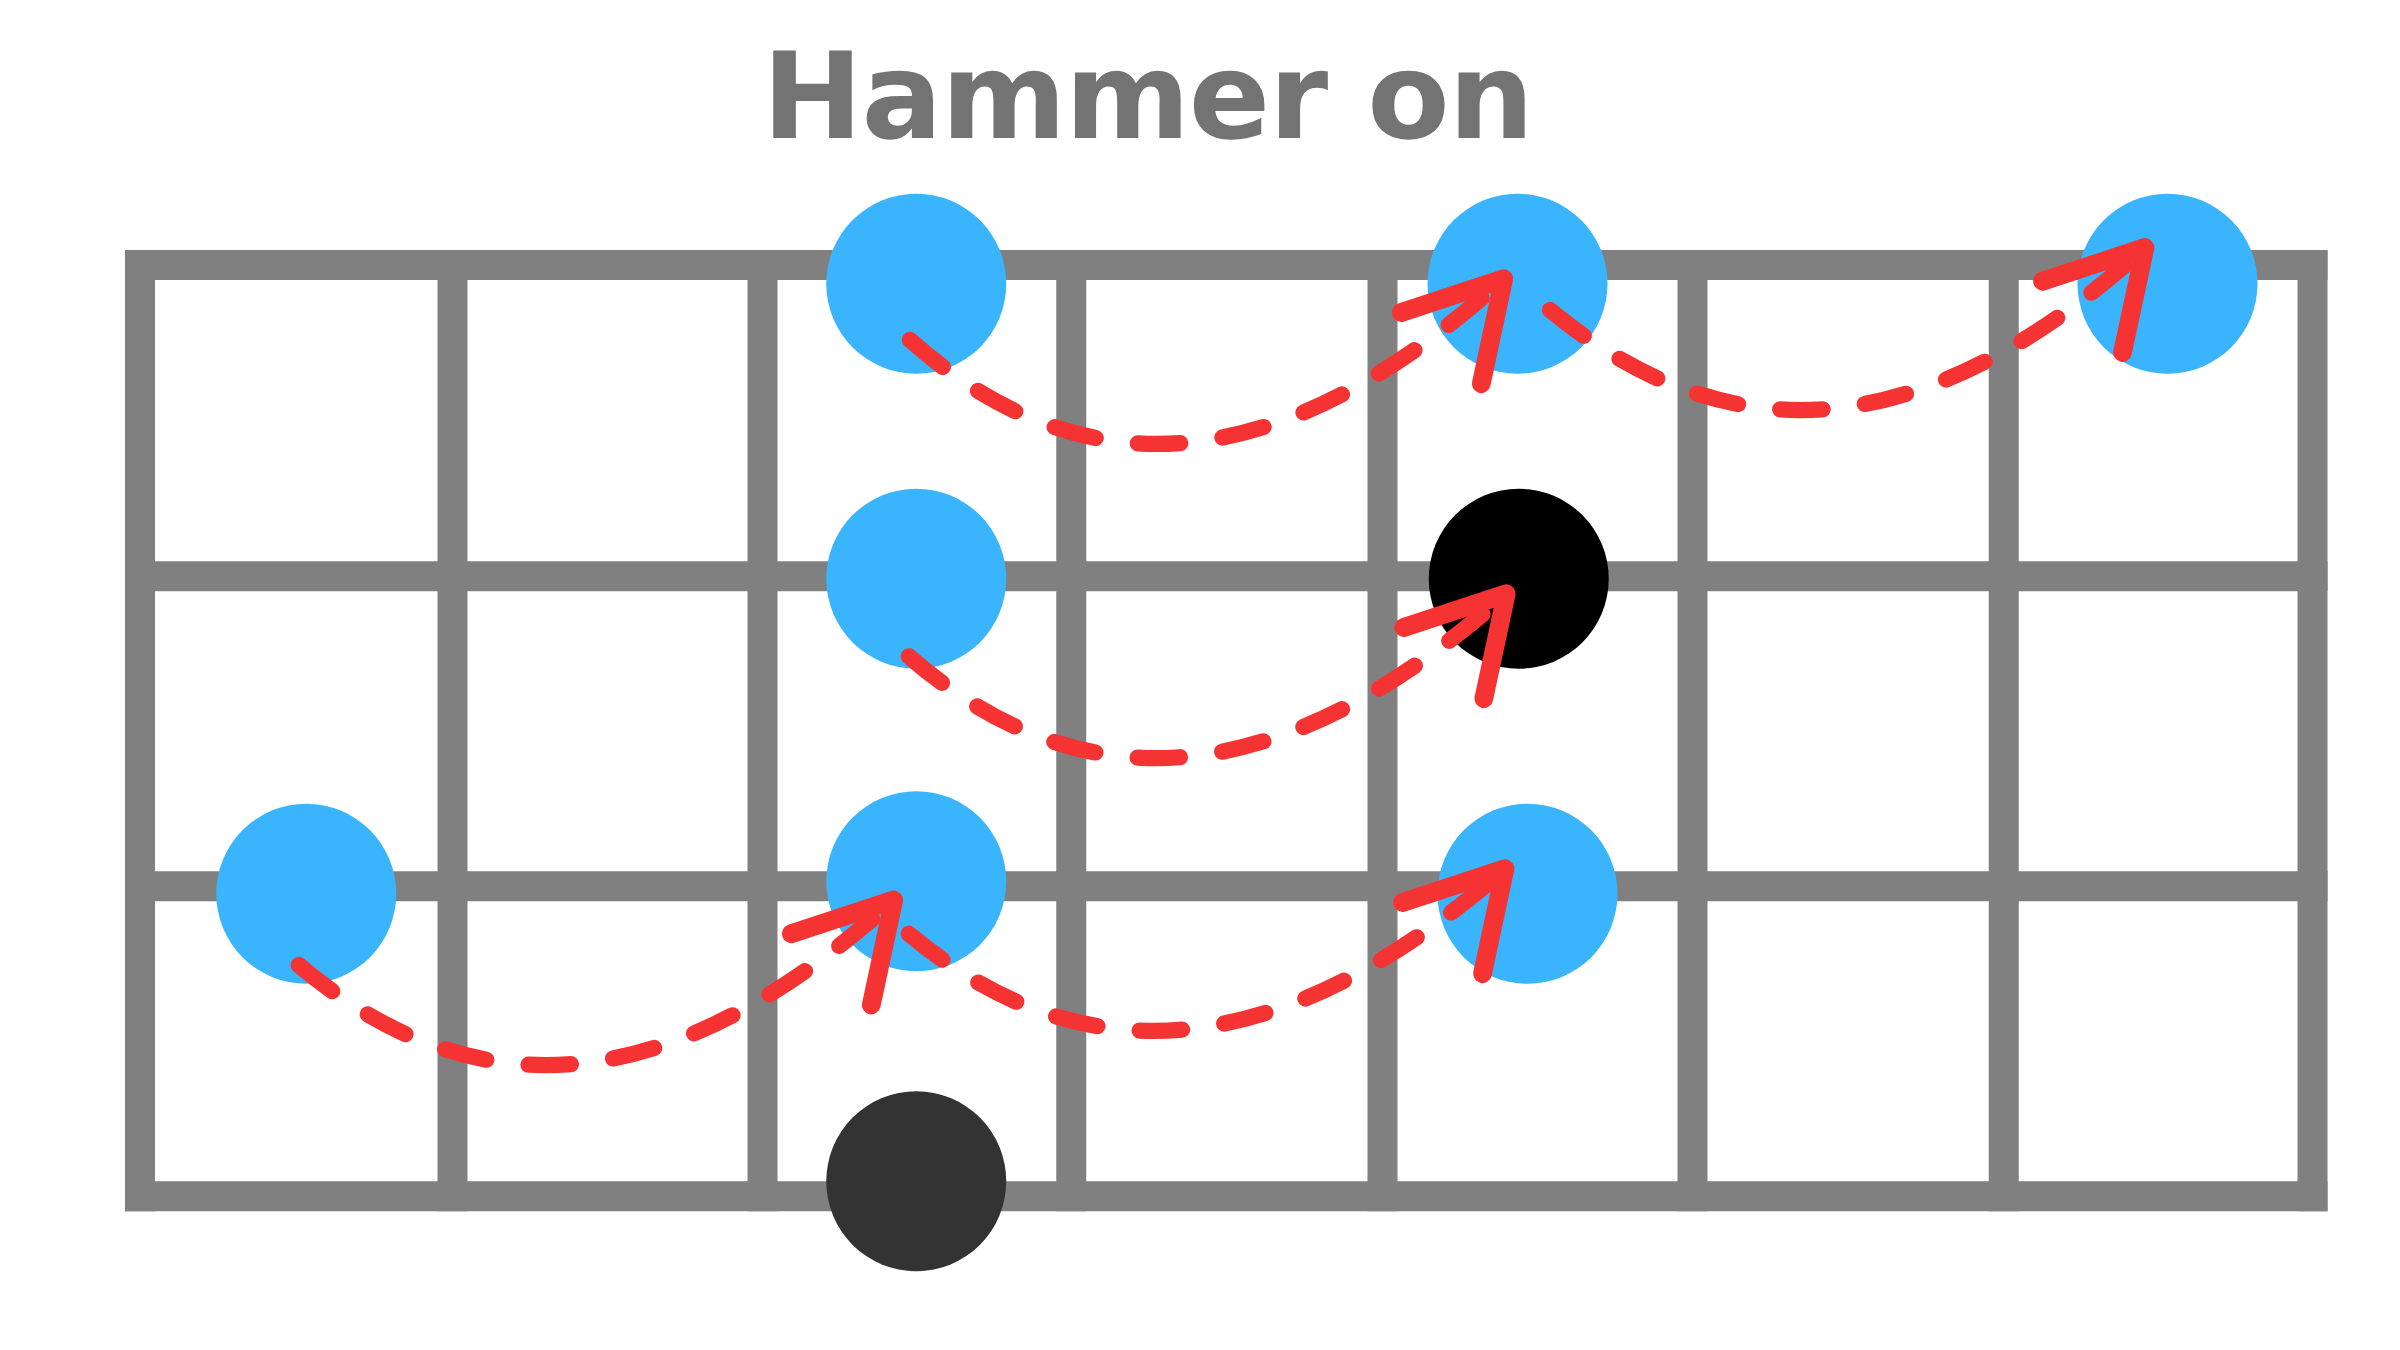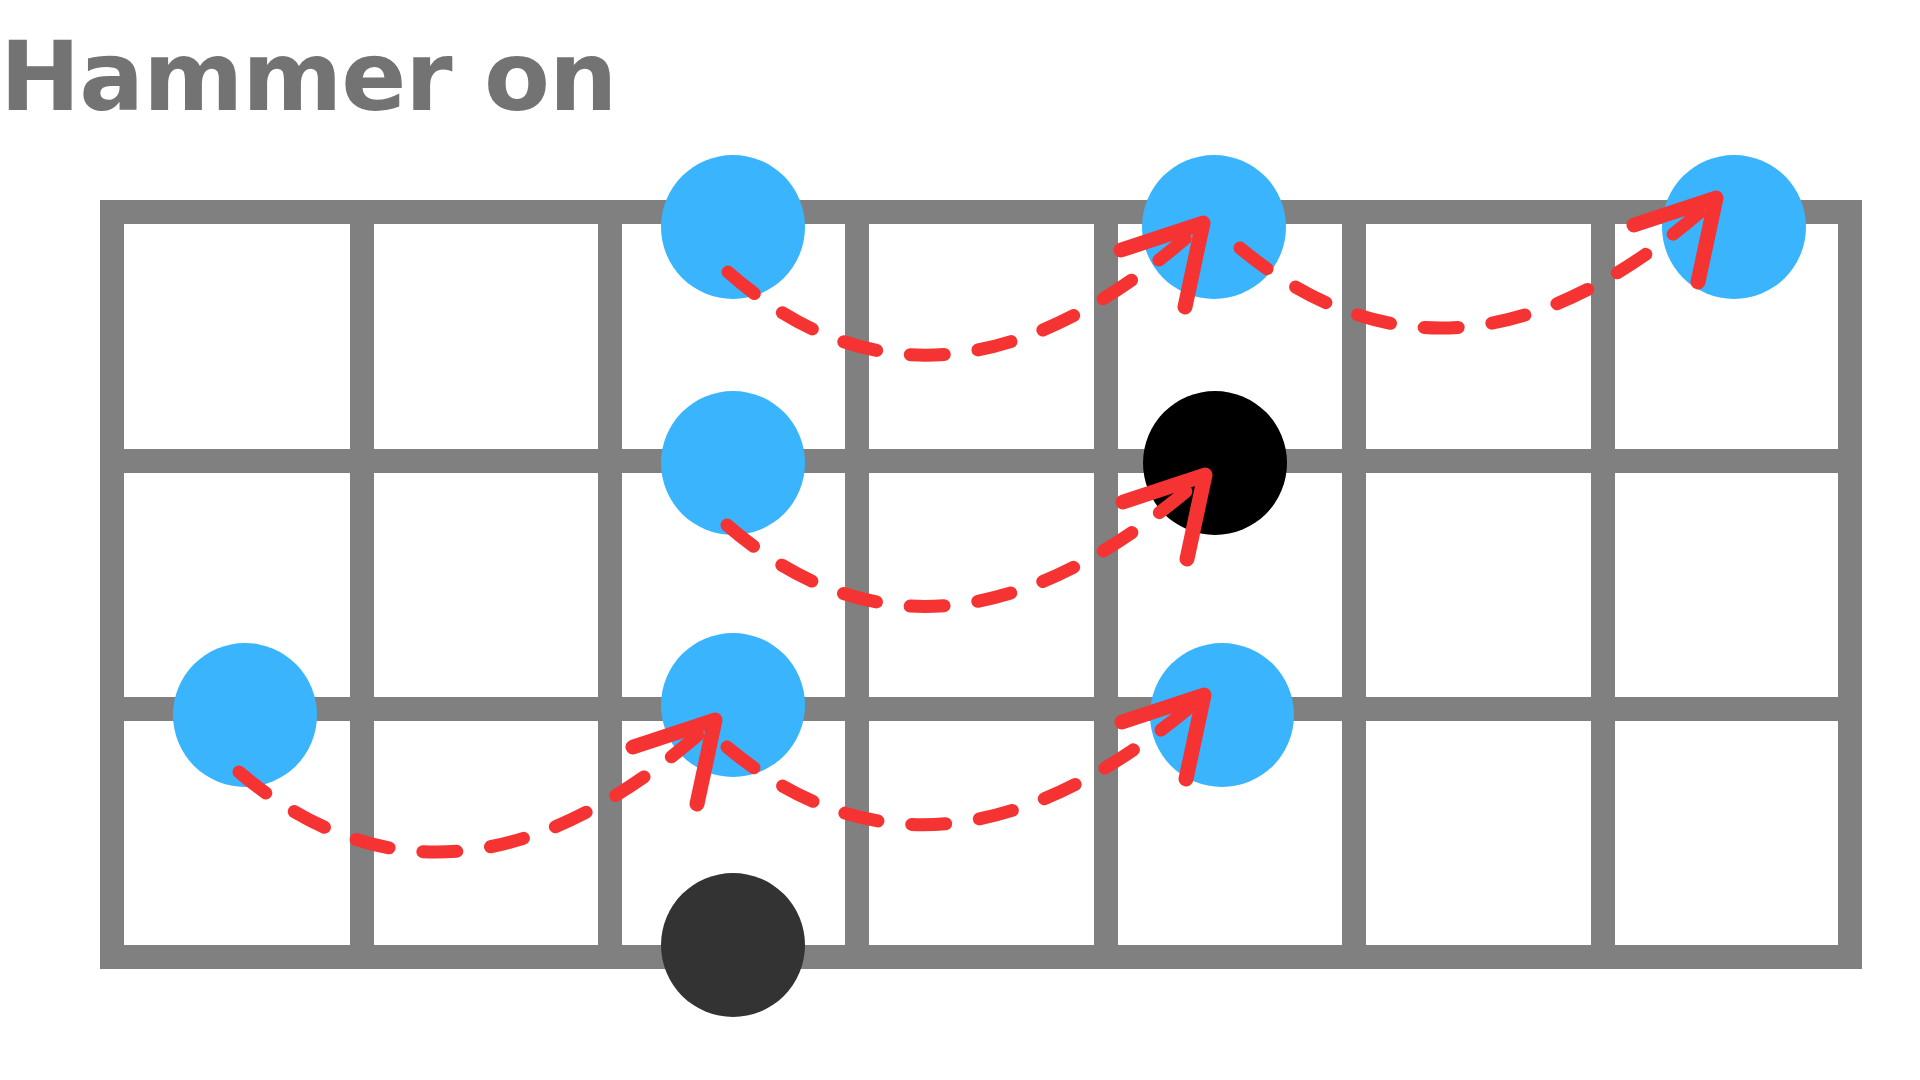--- a/index.html
+++ b/index.html
@@ -1,18 +1,18 @@
 <!DOCTYPE html>
 <html><head>
   <meta charset="utf-8">
   <style>
     html, body { margin: 0; padding: 0; background: #ffffff; }
     body { width: 1920px; height: 1080px; position: relative; overflow: hidden; font-family: "DejaVu Sans", sans-serif; }
     #title {
-      position: absolute; left: 0; top: 22px; width: 1836px; text-align: left;
+      position: absolute; left: 0; top: 22px; width: 1836px; text-align: center;
       font-family: "DejaVu Sans", sans-serif; font-weight: bold; font-size: 96px;
       color: #737373; letter-spacing: -1px; line-height: 110px;
     }
     #diagram { position: absolute; left: 0; top: 0; width: 1920px; height: 1080px; }
   </style>
 </head>
 <body>
 
 <div id="title">Hammer on</div>
 

